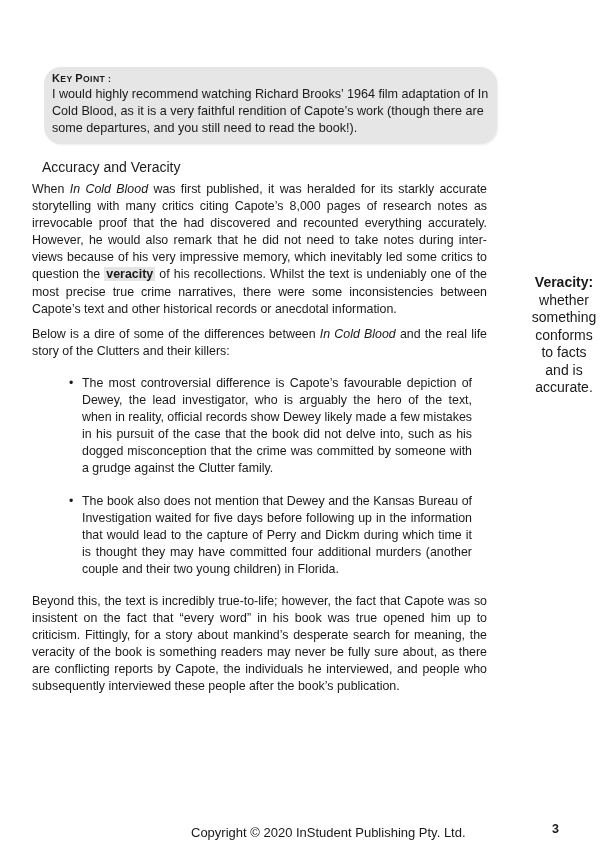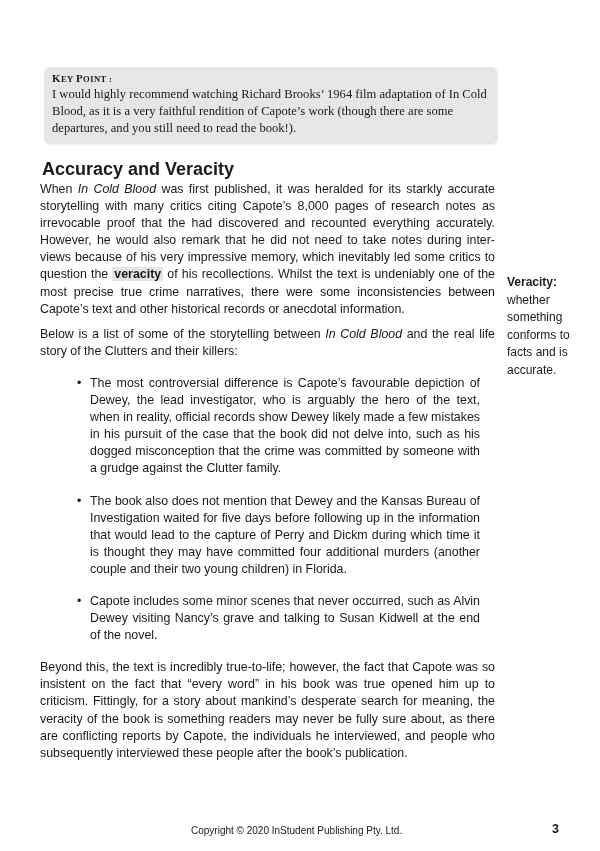--- a/index.html
+++ b/index.html
@@ -15,48 +15,47 @@
       font-family: "Liberation Sans", sans-serif;
       color: #1a1a1a;
     }
     .keypoint {
       position: absolute;
       left: 44px;
       top: 67px;
       width: 437px;
       padding: 5px 8px 7px 8px;
       background: #e6e6e6;
-      border-radius: 6px;
+      border-radius: 17px;
       box-shadow: 1px 1px 2px rgba(0,0,0,0.08);
-      font-family: Liberation Serif, serif;
     }
     .kp-label {
       font-size: 8.6px;
       font-weight: bold;
       letter-spacing: 0.4px;
       font-variant: small-caps;
       line-height: 12px;
       margin-bottom: 1px;
     }
     .kp-label .big { font-size: 11px; }
     .kp-text {
       font-size: 12.6px;
       line-height: 17px;
     }
     .heading {
       position: absolute;
       left: 42px;
       top: 159px;
-      font-size: 18px;
-      font-weight: bold;
+      font-size: 14px;
+      font-weight: normal;
       margin: 0;
     }
     .main {
       position: absolute;
-      left: 40px;
+      left: 32px;
       top: 181px;
       width: 455px;
       font-size: 12.4px;
       line-height: 17.1px;
       text-align: justify;
     }
     .main p {
       margin: 0 0 8px 0;
     }
     .hl {
@@ -74,35 +73,36 @@
       margin: 15px;
     }
     ul.diffs li::before {
       content: "\2022";
       position: absolute;
       left: -13px;
       top: 0;
     }
     .margin-note {
       position: absolute;
-      left: 507px;
+      left: 529px;
       top: 274px;
       width: 70px;
-      font-size: 12px;
+      font-size: 14px;
       line-height: 17.5px;
+      text-align: center;
     }
     .margin-note .term {
       font-weight: bold;
       display: block;
     }
     .footer-copy {
       position: absolute;
       left: 191px;
       top: 825px;
-      font-size: 10px;
+      font-size: 13px;
       color: #1a1a1a;
     }
     .footer-page {
       position: absolute;
       left: 552px;
       top: 822px;
       font-size: 12.5px;
       font-weight: bold;
     }
   </style>
@@ -112,26 +112,25 @@
 <div class="keypoint">
   <div class="kp-label"><span class="big">K</span><span>EY </span><span class="big">P</span><span>OINT :</span></div>
   <div class="kp-text">I would highly recommend watching Richard Brooks’ 1964 film adaptation of In Cold Blood, as it is a very faithful rendition of Capote’s work (though there are some departures, and you still need to read the book!).</div>
 </div>
 
 <h2 class="heading">Accuracy and Veracity</h2>
 
 <div class="main">
   <p><span>When </span><i>In Cold Blood</i><span> was first published, it was heralded for its starkly accurate storytelling with many critics citing Capote’s 8,000 pages of research notes as irrevocable proof that the had discovered and recounted everything accurately. However, he would also remark that he did not need to take notes during inter-views because of his very impressive memory, which inevitably led some critics to question the </span><span class="hl">veracity</span><span> of his recollections.  Whilst the text is undeniably one of the most precise true crime narratives, there were some inconsistencies between Capote’s text and other historical records or anecdotal information.</span></p>
 
-  <p><span>Below is a list of some of the storytelling between </span><i>In Cold Blood</i><span> and the real life story of the Clutters and their killers:</span></p>
+  <p><span>Below is a dire of some of the differences between </span><i>In Cold Blood</i><span> and the real life story of the Clutters and their killers:</span></p>
 
   <ul class="diffs">
     <li>The most controversial difference is Capote’s favourable depiction of Dewey, the lead investigator, who is arguably the hero of the text, when in reality, official records show Dewey likely made a few mistakes in his pursuit of the case that the book did not delve into, such as his dogged misconception that the crime was committed by someone with a grudge against the Clutter family.</li>
     <li>The book also does not mention that Dewey and the Kansas Bureau of Investigation waited for five days before following up in the information that would lead to the capture of Perry and Dickm during which time it is thought they may have committed four additional murders (another couple and their two young children) in Florida.</li>
-    <li>Capote includes some minor scenes that never occurred, such as Alvin Dewey visiting Nancy’s grave and talking to Susan Kidwell at the end of the novel.</li>
   </ul>
 
   <p>Beyond this, the text is incredibly true-to-life; however, the fact that Capote was so insistent on the fact that “every word” in his book was true opened him up to criticism. Fittingly, for a story about mankind’s desperate search for meaning, the veracity of the book is something readers may never be fully sure about, as there are conflicting reports by Capote, the individuals he interviewed, and people who subsequently interviewed these people after the book’s publication.</p>
 </div>
 
 <div class="margin-note">
   <span class="term">Veracity:</span>
   <span>whether something conforms to facts and is accurate.</span>
 </div>
 

